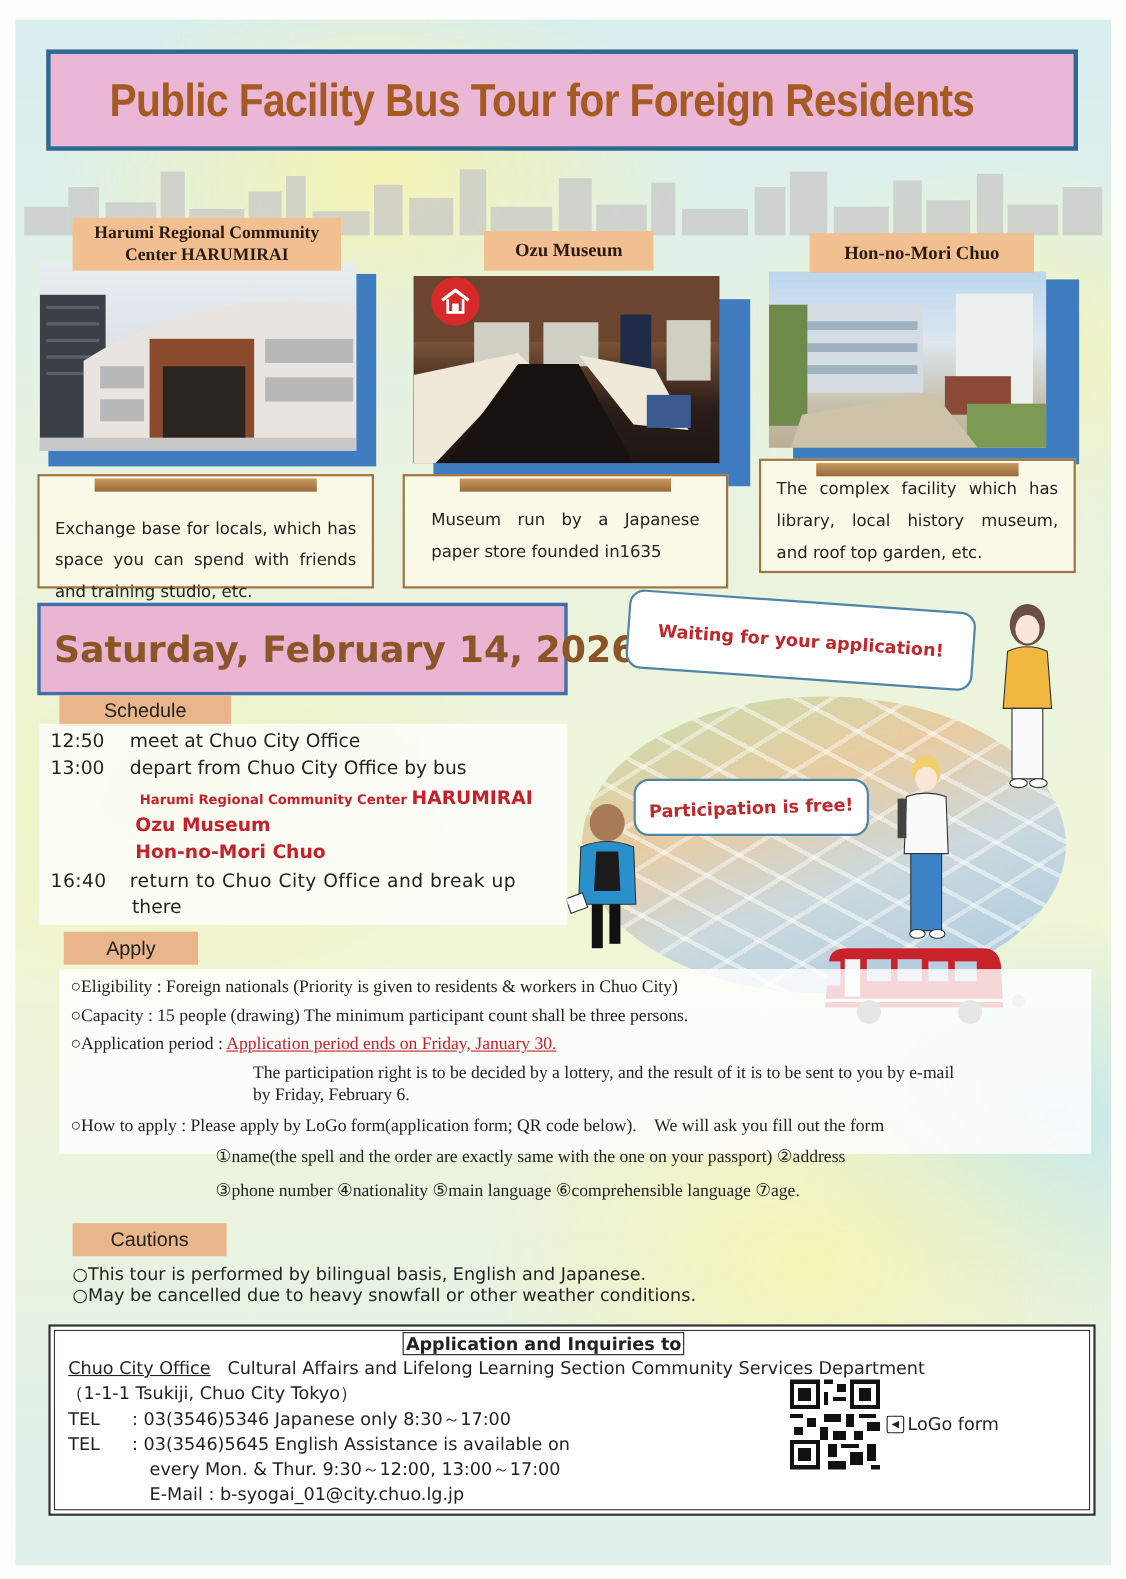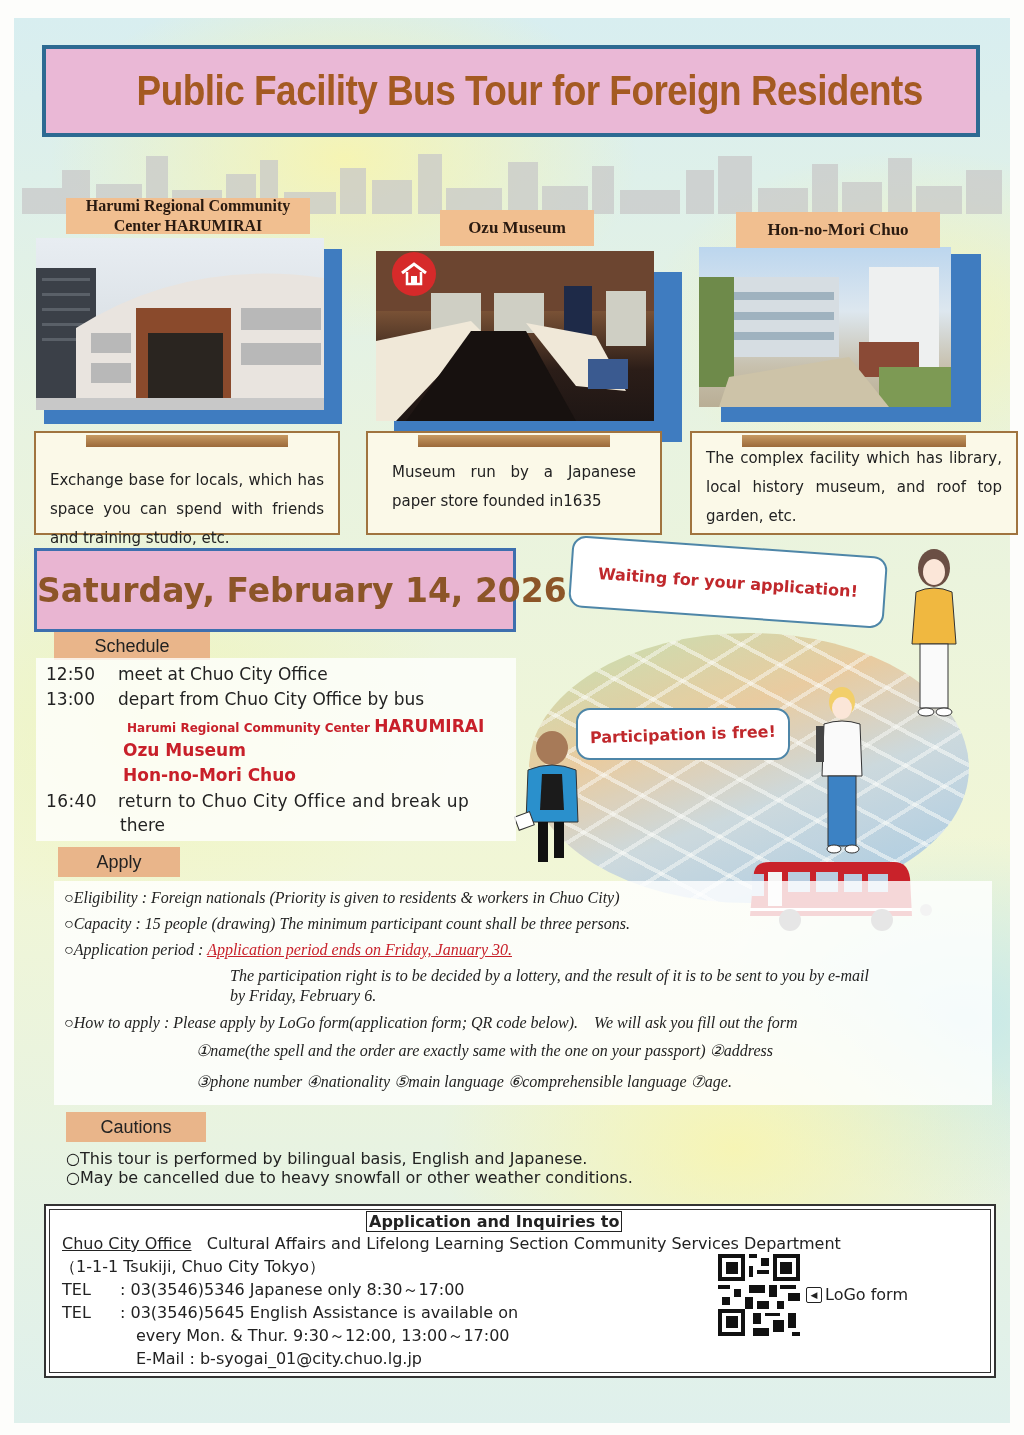--- a/index.html
+++ b/index.html
@@ -18,21 +18,21 @@
   }
 
   
   .skyline { position: absolute; left: 8px; top: 132px; width: 980px; height: 64px; }
   .skyline span { position: absolute; bottom: 0; background: rgba(200,200,200,0.75); }
 
   
   .title-box {
     position: absolute; left: 28px; top: 27px; width: 938px; height: 92px;
     background: #eab8d6; border: 4px solid #2d6a92;
-    display: flex; align-items: center; justify-content: flex-end;
+    display: flex; align-items: center; justify-content: flex-start;
   }
   .title-box h1 {
     font-family: "Liberation Sans", sans-serif; font-weight: bold;
     font-size: 42px; color: #a45a22; letter-spacing: -0.6px;
     transform: scaleX(0.88); white-space: nowrap;
   }
 
   
   .card { position: absolute; }
   .card .blue-back { position: absolute; background: #3f7cc0; }
@@ -60,21 +60,21 @@
 
   .ozu-badge {
     position: absolute; left: 378px; top: 234px; width: 44px; height: 44px; border-radius: 50%;
     background: #d62a2a; display: flex; align-items: center; justify-content: center; z-index: 3;
   }
 
   
   .date-box {
     position: absolute; left: 20px; top: 530px; width: 482px; height: 84px;
     background: #e9b5d2; border: 3px solid #3d6fae;
-    display: flex; align-items: center; padding-left: 0;
+    display: flex; align-items: center; padding-left: 12px;
   }
   .date-box h2 {
     font-family: "DejaVu Sans", sans-serif; font-weight: bold;
     font-size: 33px; color: #8c5528; white-space: nowrap;
   }
 
   
   .tab {
     position: absolute; background: #e9b58a; color: #222;
     font-family: Liberation Sans, sans-serif; font-size: 18px;
@@ -101,23 +101,23 @@
     position: absolute; left: 515px; top: 615px; width: 440px; height: 270px; border-radius: 50%;
     background:
       repeating-linear-gradient(28deg, rgba(255,255,255,0) 0 26px, rgba(255,255,255,0.5) 26px 30px),
       repeating-linear-gradient(-32deg, rgba(255,255,255,0) 0 34px, rgba(255,255,255,0.45) 34px 38px),
       linear-gradient(160deg, #bfe0b0 0%, #e9c79a 35%, #c9d6de 60%, #9ec6e6 100%);
     opacity: 0.9;
   }
 
   
   .apply-box {
-    position: absolute; left: 40px; top: 863px; width: 938px; height: 224px;
+    position: absolute; left: 40px; top: 863px; width: 938px; height: 168px;
     background: rgba(255,255,255,0.82);
-    font-family: "Liberation Serif", serif; font-size: 16px; color: #222; font-style: italic;
+    font-family: "Liberation Serif", serif; font-size: 16px; color: #222;
   }
   .apply-line { position: absolute; white-space: nowrap; }
   .red-u { color: #c8202a; text-decoration: underline; }
 
   
   .cautions-box {
     position: absolute; left: 40px; top: 1132px; width: 938px; height: 60px;
     font-family: "DejaVu Sans", sans-serif; font-size: 16px; color: #222; line-height: 18px;
   }
 
@@ -184,21 +184,21 @@
         <rect x="112" y="95" width="75" height="65" fill="#2a2520"></rect>
         <g fill="#b8b8b8">
             <rect x="55" y="95" width="40" height="20"></rect>
             <rect x="55" y="125" width="40" height="20"></rect>
             <rect x="205" y="70" width="80" height="22"></rect>
             <rect x="205" y="105" width="80" height="22"></rect>
           </g>
         <rect x="0" y="160" width="288" height="12" fill="#c8c8c8"></rect>
       </svg>
     </div>
-    <div class="label" style="left:52px;top:180px;width:244px;height:36px;">
+    <div class="label" style="left:52px;top:180px;width:244px;height:48px;">
       <span><span>Harumi Regional Community</span><br><span>Center HARUMIRAI</span></span>
     </div>
     <div class="desc" style="left:20px;top:413px;width:306px;height:104px;">
       <div class="wood"></div>
       <p style="padding-top:8px;margin-top:44px;">Exchange base for locals, which has space you can spend with friends and training studio, etc.</p>
     </div>
   </div>
 
   <div class="card">
     <div class="blue-back" style="left:380px;top:254px;width:288px;height:170px;"></div>
@@ -242,21 +242,21 @@
             <rect x="35" y="85" width="100" height="8"></rect>
           </g>
         <rect x="170" y="20" width="70" height="100" fill="#eef0f0"></rect>
         <rect x="160" y="95" width="60" height="35" fill="#8a4a36"></rect>
         <rect x="0" y="30" width="35" height="110" fill="#6e8a4a"></rect>
         <rect x="180" y="120" width="72" height="40" fill="#7d9a54"></rect>
         <polygon points="30,130 150,110 190,160 20,160" fill="#cdc3a8"></polygon>
       </svg>
     </div>
     <div class="label" style="left:722px;top:194px;width:204px;height:36px;font-size:17px;">Hon-no-Mori Chuo</div>
-    <div class="desc" style="left:676px;top:413px;width:328px;height:104px;">
+    <div class="desc" style="left:676px;top:399px;width:288px;height:104px;">
       <div class="wood"></div>
       <p style="padding-top:8px;">The complex facility which has library, local history museum, and roof top garden, etc.</p>
     </div>
   </div>
 
   <div class="date-box">
     <h2>Saturday, February 14, 2026</h2>
   </div>
 
   <div class="city"></div>

